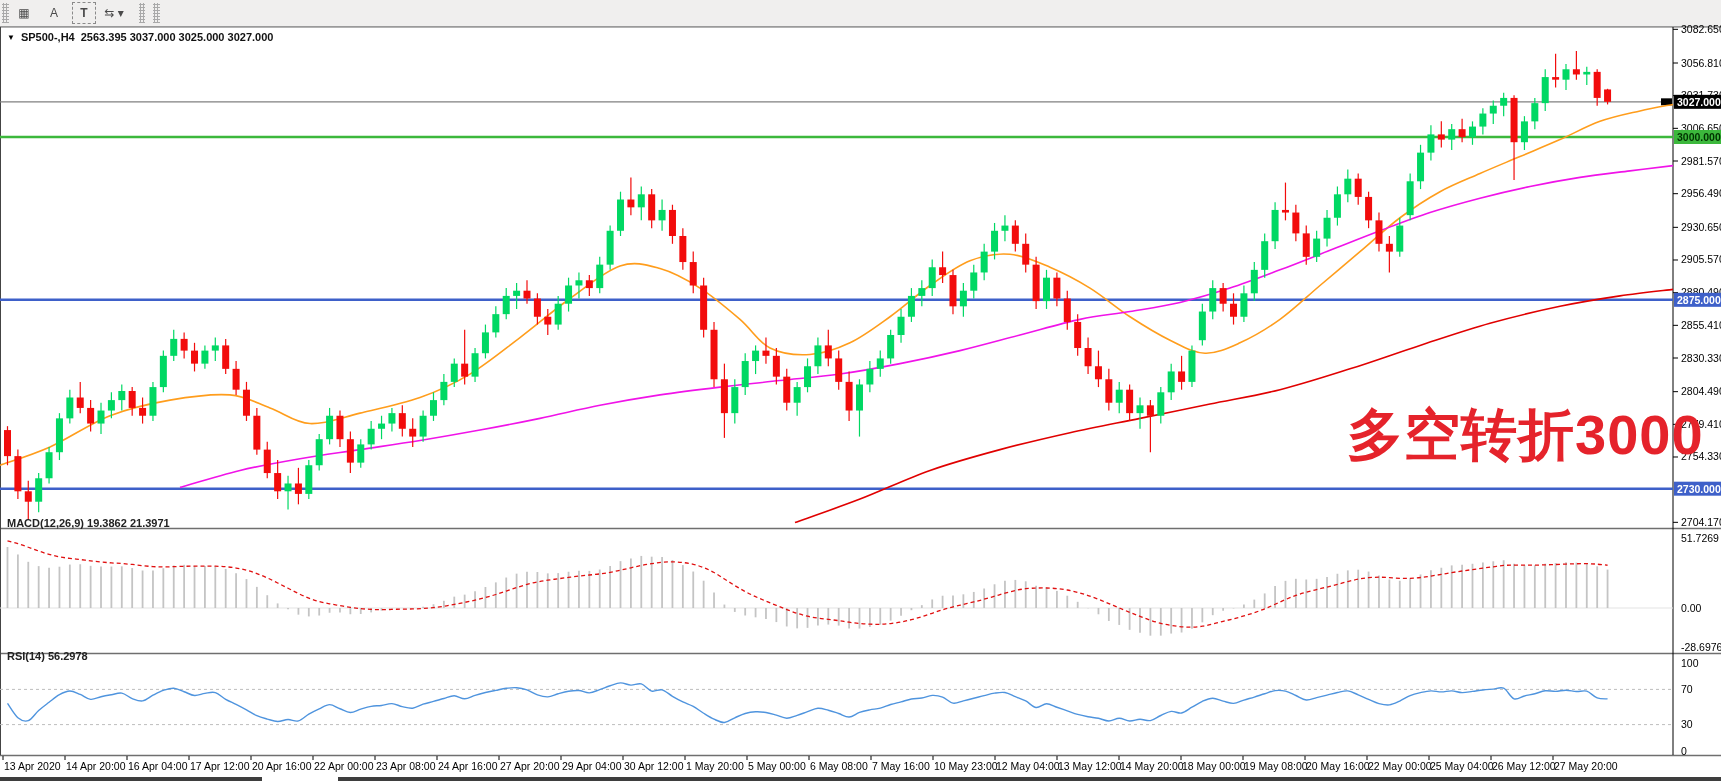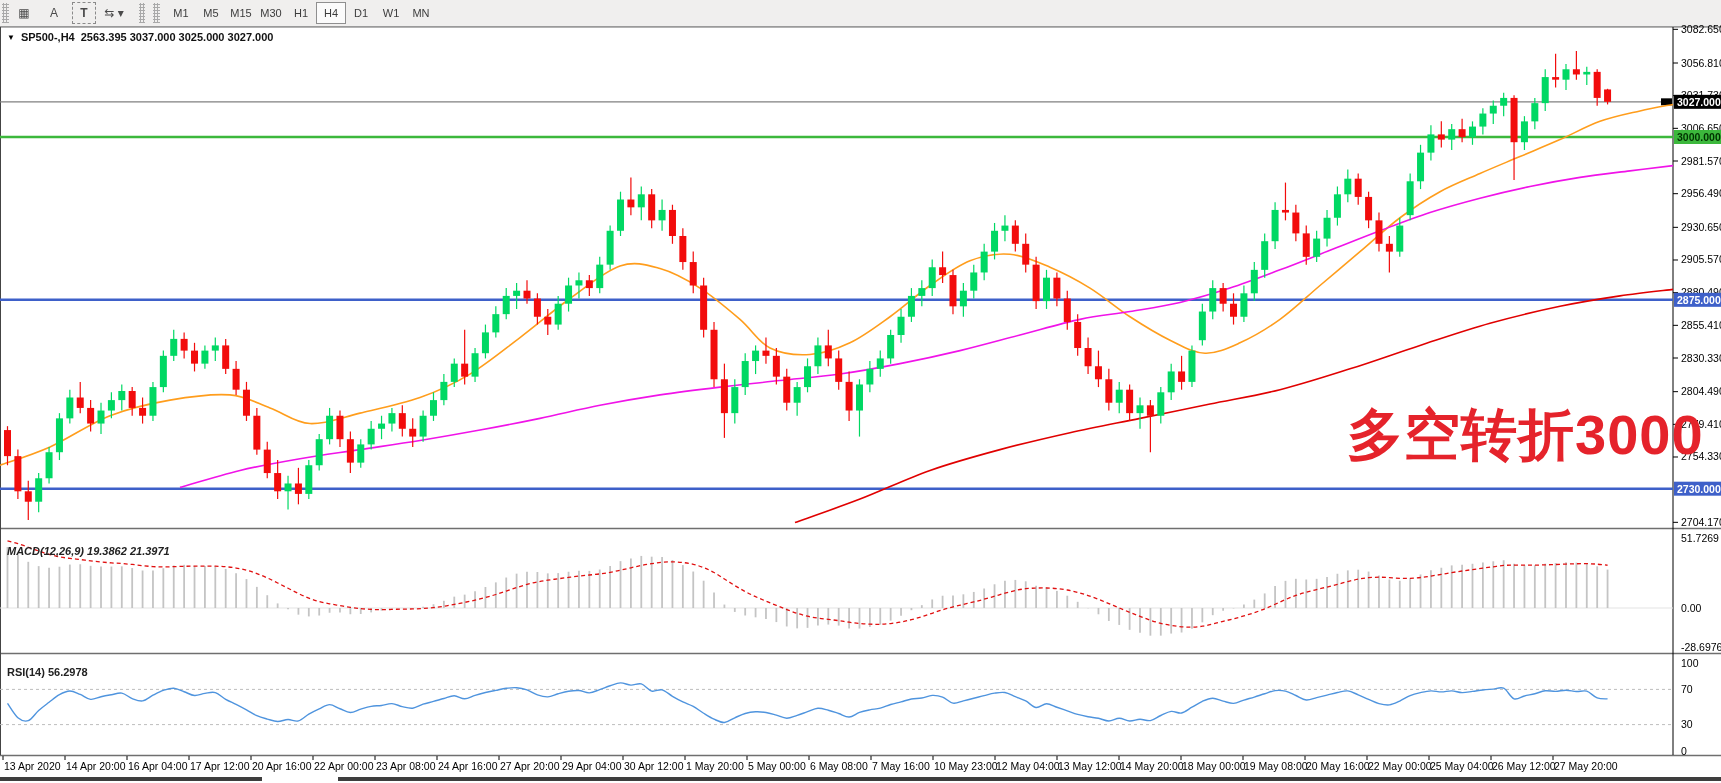--- a/index.html
+++ b/index.html
@@ -15,22 +15,22 @@
   .tb-icon.boxed{border:1px dashed #8a8a8a;font-weight:bold;}
   .tb-sep{width:6px;height:20px;margin:0 6px 0 10px;
      background-image:radial-gradient(#a9a9a9 1px, transparent 1.2px);background-size:3px 3px;}
   .tf-btn{width:28px;height:20px;display:flex;align-items:center;justify-content:center;
           font-size:11px;color:#3c3c3c;cursor:default;border:1px solid transparent;}
   .tf-btn.active{background:#fbfbfb;border:1px solid #8f8f8f;}
   #chart-title{position:absolute;left:7px;top:31px;font-size:11px;font-weight:700;color:#111;
                display:flex;align-items:center;gap:6px;z-index:5;}
   #chart-title .tri{font-size:8px;color:#000;}
   #macd-label,#rsi-label{position:absolute;left:7px;font-size:11px;font-weight:700;color:#222;z-index:5;}
-  #macd-label{top:545px;font-style:italic;}
-  #rsi-label{top:666px;}
+  #macd-label{top:517px;}
+  #rsi-label{top:650px;}
   #annotation{position:absolute;left:1347px;top:398px;font-size:56px;font-weight:700;z-index:6;
               letter-spacing:1px;white-space:nowrap;font-family:"Liberation Sans",sans-serif;}
   svg text{font-family:"Liberation Sans",sans-serif;}
   #bottombar-left,#bottombar-right{position:absolute;top:777px;height:4px;background:#3e3e3e;}
   #bottombar-left{left:0;width:262px;}
   #bottombar-right{left:338px;width:1383px;}
 </style>
 </head>
 <body>
 
@@ -39,31 +39,20 @@
   <div id="toolbar">
     <div class="drag-handle"></div>
     <span id="icon-slot" style="display: flex;">
         <div class="tb-icon">▦</div>
         <div class="tb-icon">A</div>
         <div class="tb-icon boxed">T</div>
         <div class="tb-icon">⇆ ▾</div>
       </span>
     <div class="tb-sep"></div>
     <div class="drag-handle" style="margin-right:6px;"></div>
-    <span id="tf-slot" style="display: flex;">
-        <div class="tf-btn">M1</div>
-        <div class="tf-btn">M5</div>
-        <div class="tf-btn">M15</div>
-        <div class="tf-btn">M30</div>
-        <div class="tf-btn">H1</div>
-        <div class="tf-btn active">H4</div>
-        <div class="tf-btn">D1</div>
-        <div class="tf-btn">W1</div>
-        <div class="tf-btn">MN</div>
-      </span>
   </div>
 
   <div id="chart-title">
     <span class="tri">▼</span>
     <span>SP500-,H4</span>
     <span style="font-weight:700;">2563.395 3037.000 3025.000 3027.000</span>
   </div>
 
   <div id="macd-label">MACD(12,26,9) 19.3862 21.3971</div>
   <div id="rsi-label">RSI(14) 56.2978</div>

